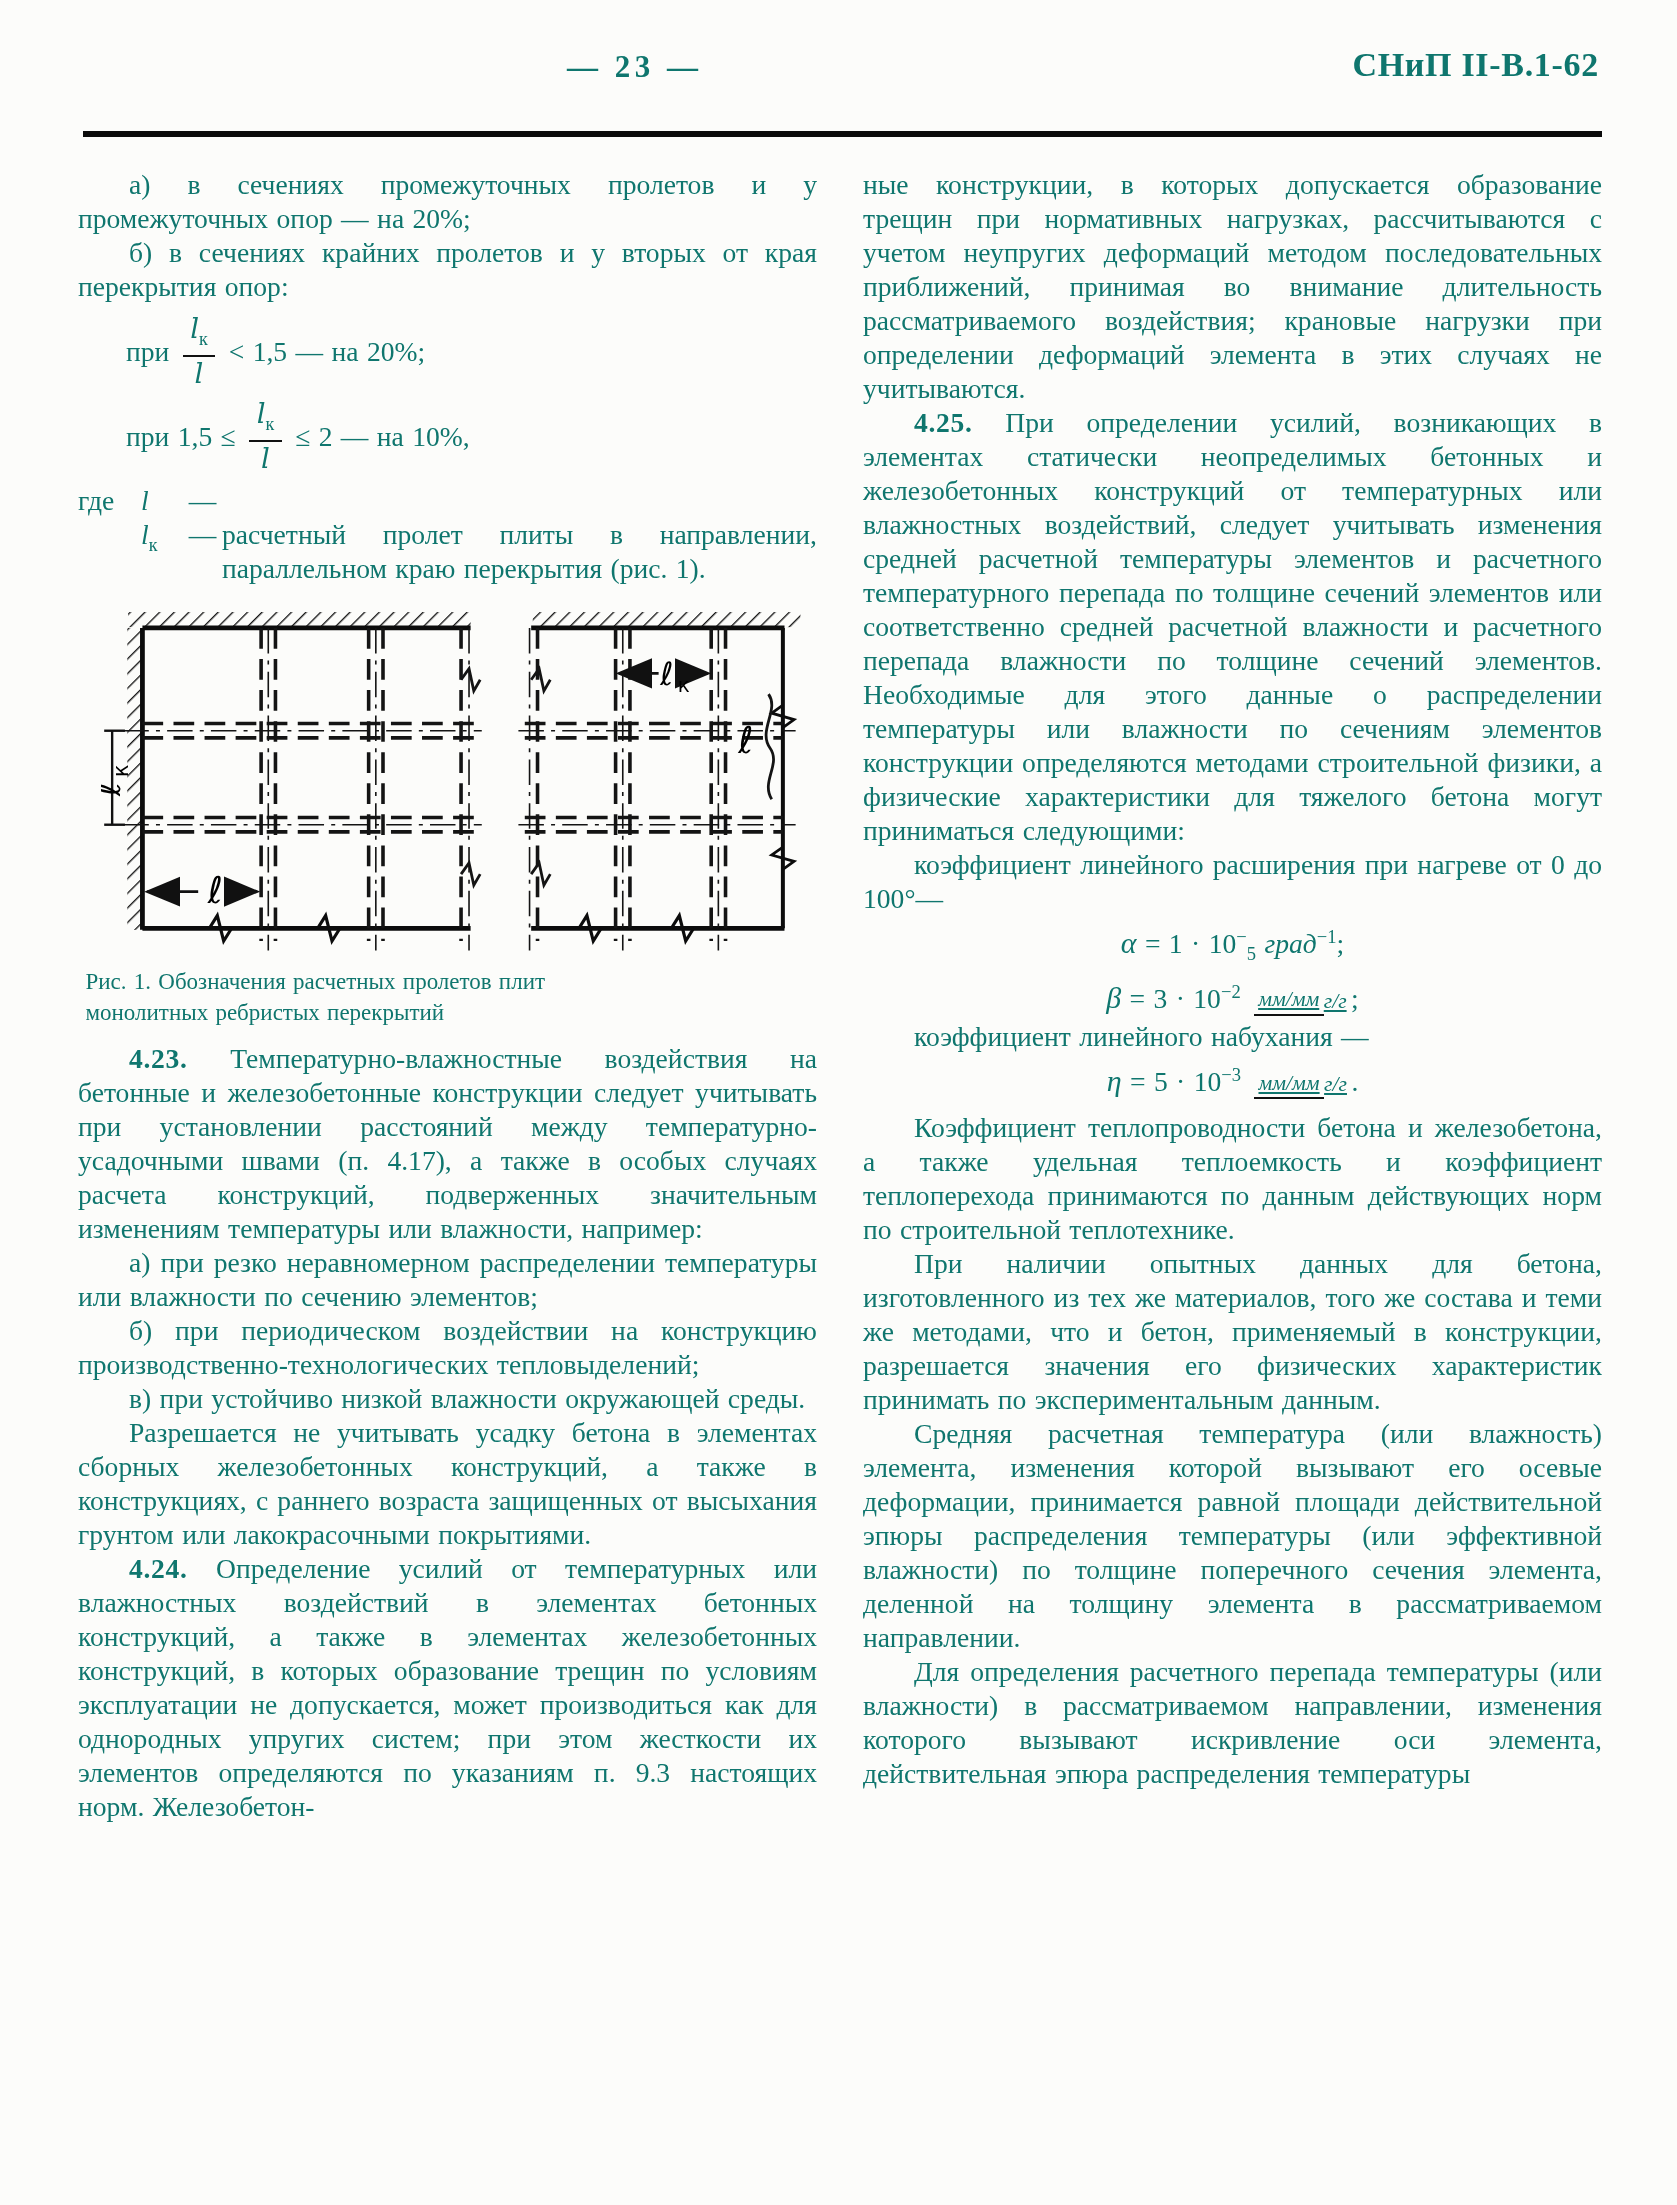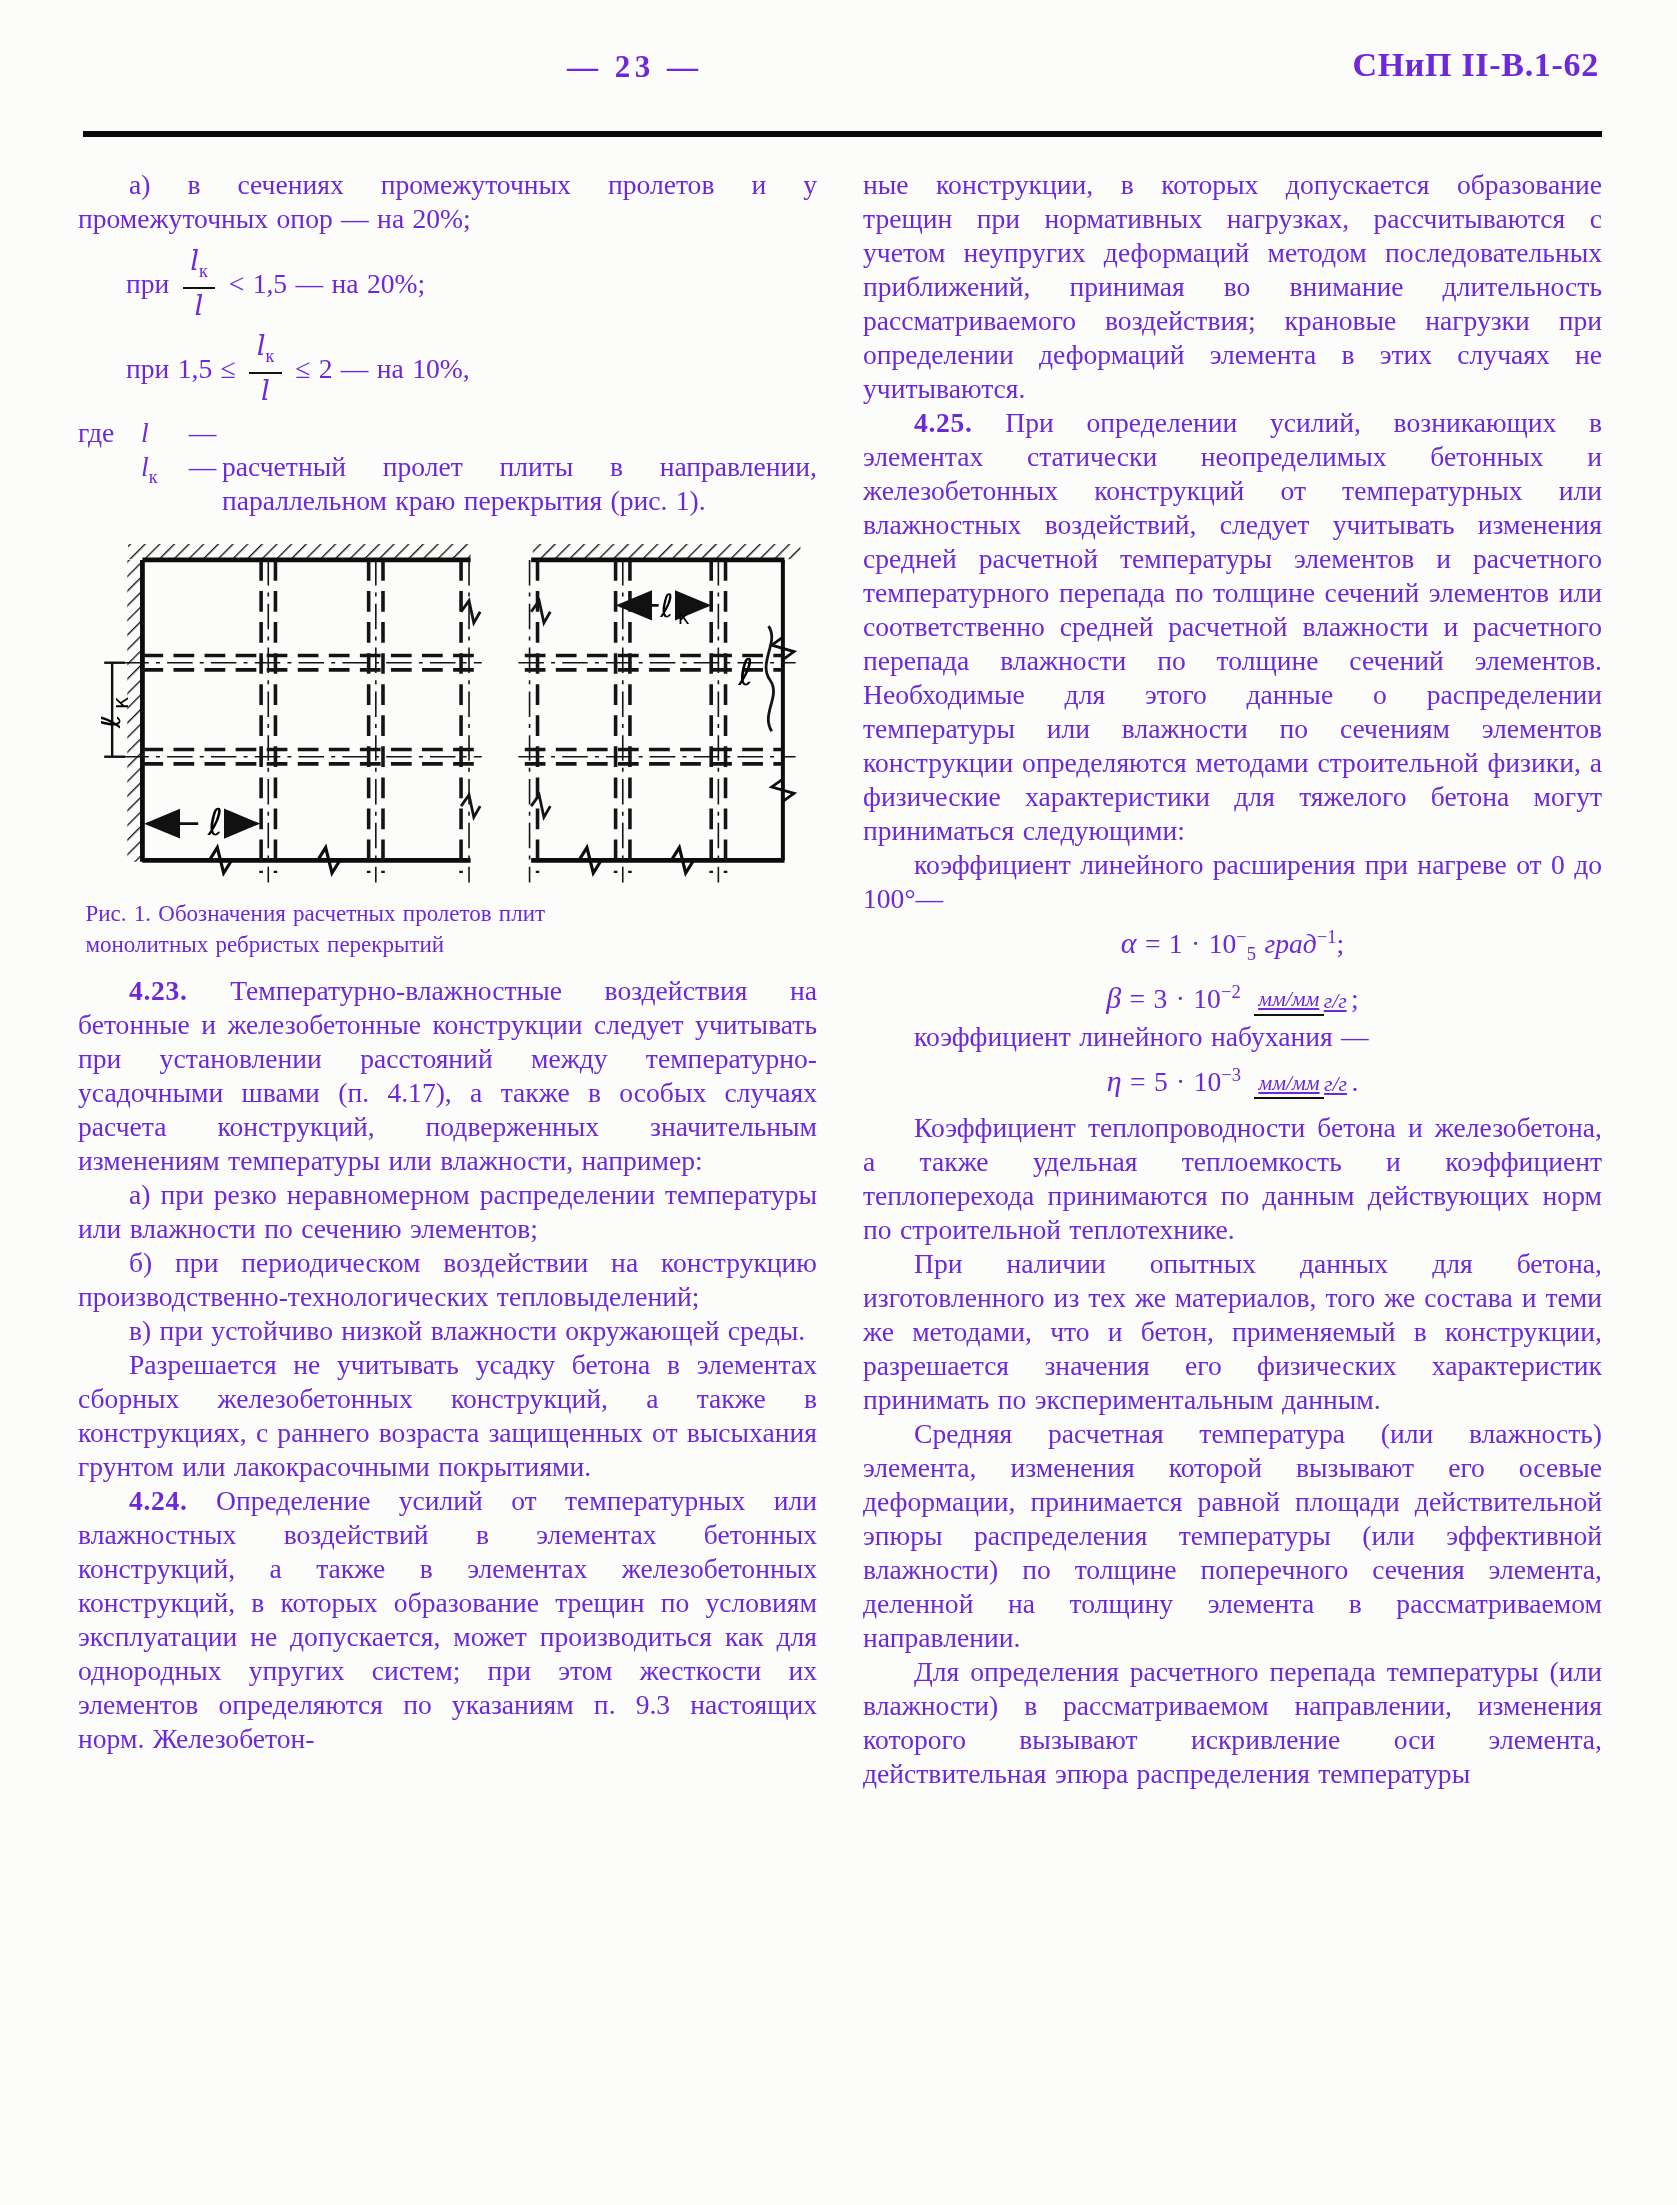--- a/index.html
+++ b/index.html
@@ -1,21 +1,21 @@
 <!DOCTYPE html>
 <html lang="ru" style="font-size:12px"><head>
 <meta charset="utf-8">
 <style>
   html,body{margin:0;padding:0;}
   body{background:#e8e8e4;}
   .page{
     position:relative;
     width:1677px;height:2205px;
     background:#fcfcfa;
-    color:#6d28d9;
+    color:#0f766e;
     font-family:"Liberation Serif","DejaVu Serif",serif;
     overflow:hidden;
   }
   .header{position:relative;height:88px;padding-top:43px;}
   .page-num{
     position:absolute;left:567px;top:49px;
     font-size:31px;font-weight:bold;letter-spacing:4.5px;
   }
   .doc-code{
     position:absolute;right:78px;top:46px;
@@ -74,20 +74,21 @@
     <div class="page-num">— 23 —</div>
     <div class="doc-code">СНиП II-В.1-62</div>
   </div>
   <hr class="rule">
 
   <div class="cols">
 
     <div class="col">
 
       <p>а) в сечениях промежуточных пролетов и у промежуточных опор — на 20%;</p>
+      <p>б) в сечениях крайних пролетов и у вторых от края перекрытия опор:</p>
 
       <div class="eq">
         <span>при</span>
         <span class="frac">
           <span class="fnum"><span class="itl">l</span><sub>к</sub></span>
           <span class="fden"><span class="itl">l</span></span>
         </span>
         <span>&lt; 1,5 — на 20%;</span>
       </div>
 

